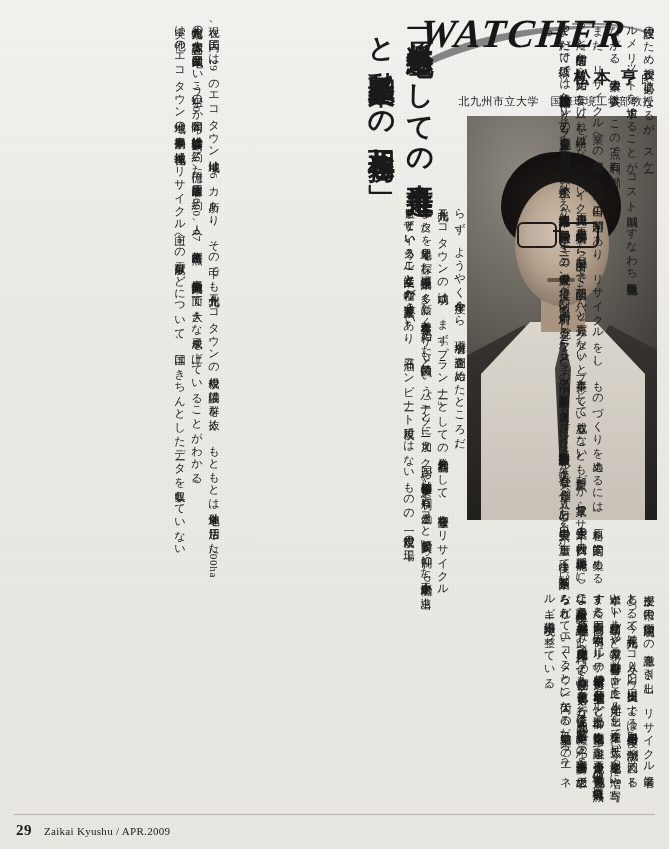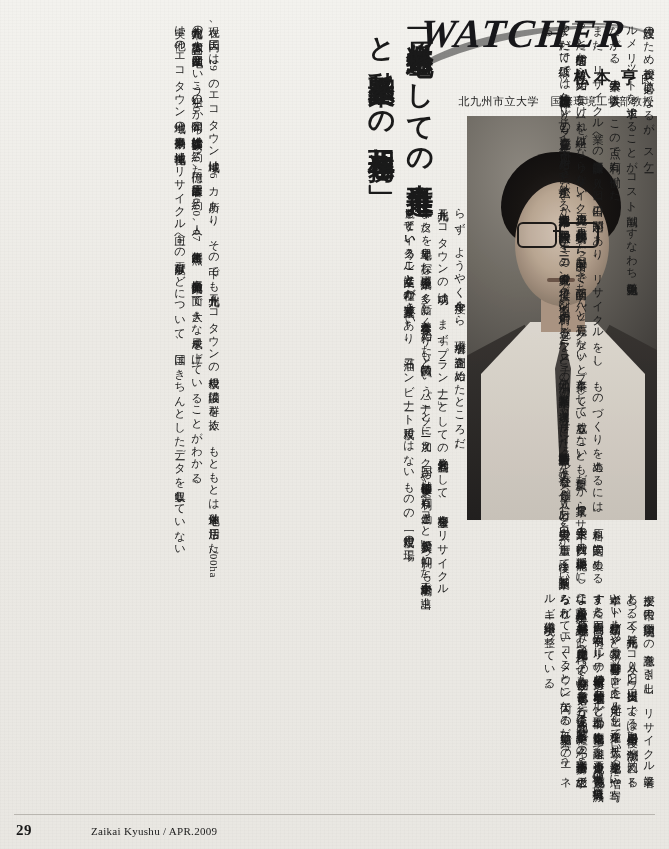--- a/index.html
+++ b/index.html
@@ -145,24 +145,24 @@
   .block-left .col{height:560px;width:16px;}
   
   .block-bottom{
     position:absolute;left:12px;top:586px;width:645px;height:200px;
     display:flex;flex-direction:row-reverse;
   }
   .block-bottom .col{height:196px;width:16px;}
   
   .footer{
     position:absolute;left:16px;bottom:10px;
-    display:flex;align-items:baseline;gap:23px;
+    display:flex;align-items:baseline;gap:12px;
   }
   .pageno{font-size:15px;font-weight:bold;letter-spacing:0.5px;}
-  .issue{font-size:11px;letter-spacing:0.3px;font-family:"Liberation Serif",serif;margin-left:36px;}
+  .issue{font-size:11px;letter-spacing:0.3px;font-family:"Liberation Serif",serif;}
   .rule{
     position:absolute;left:14px;right:14px;bottom:34px;height:1px;background:#b9b6b0;
   }
 </style>
 </head>
 <body>
 
 <div class="page">
   <div class="grain"></div>
 

